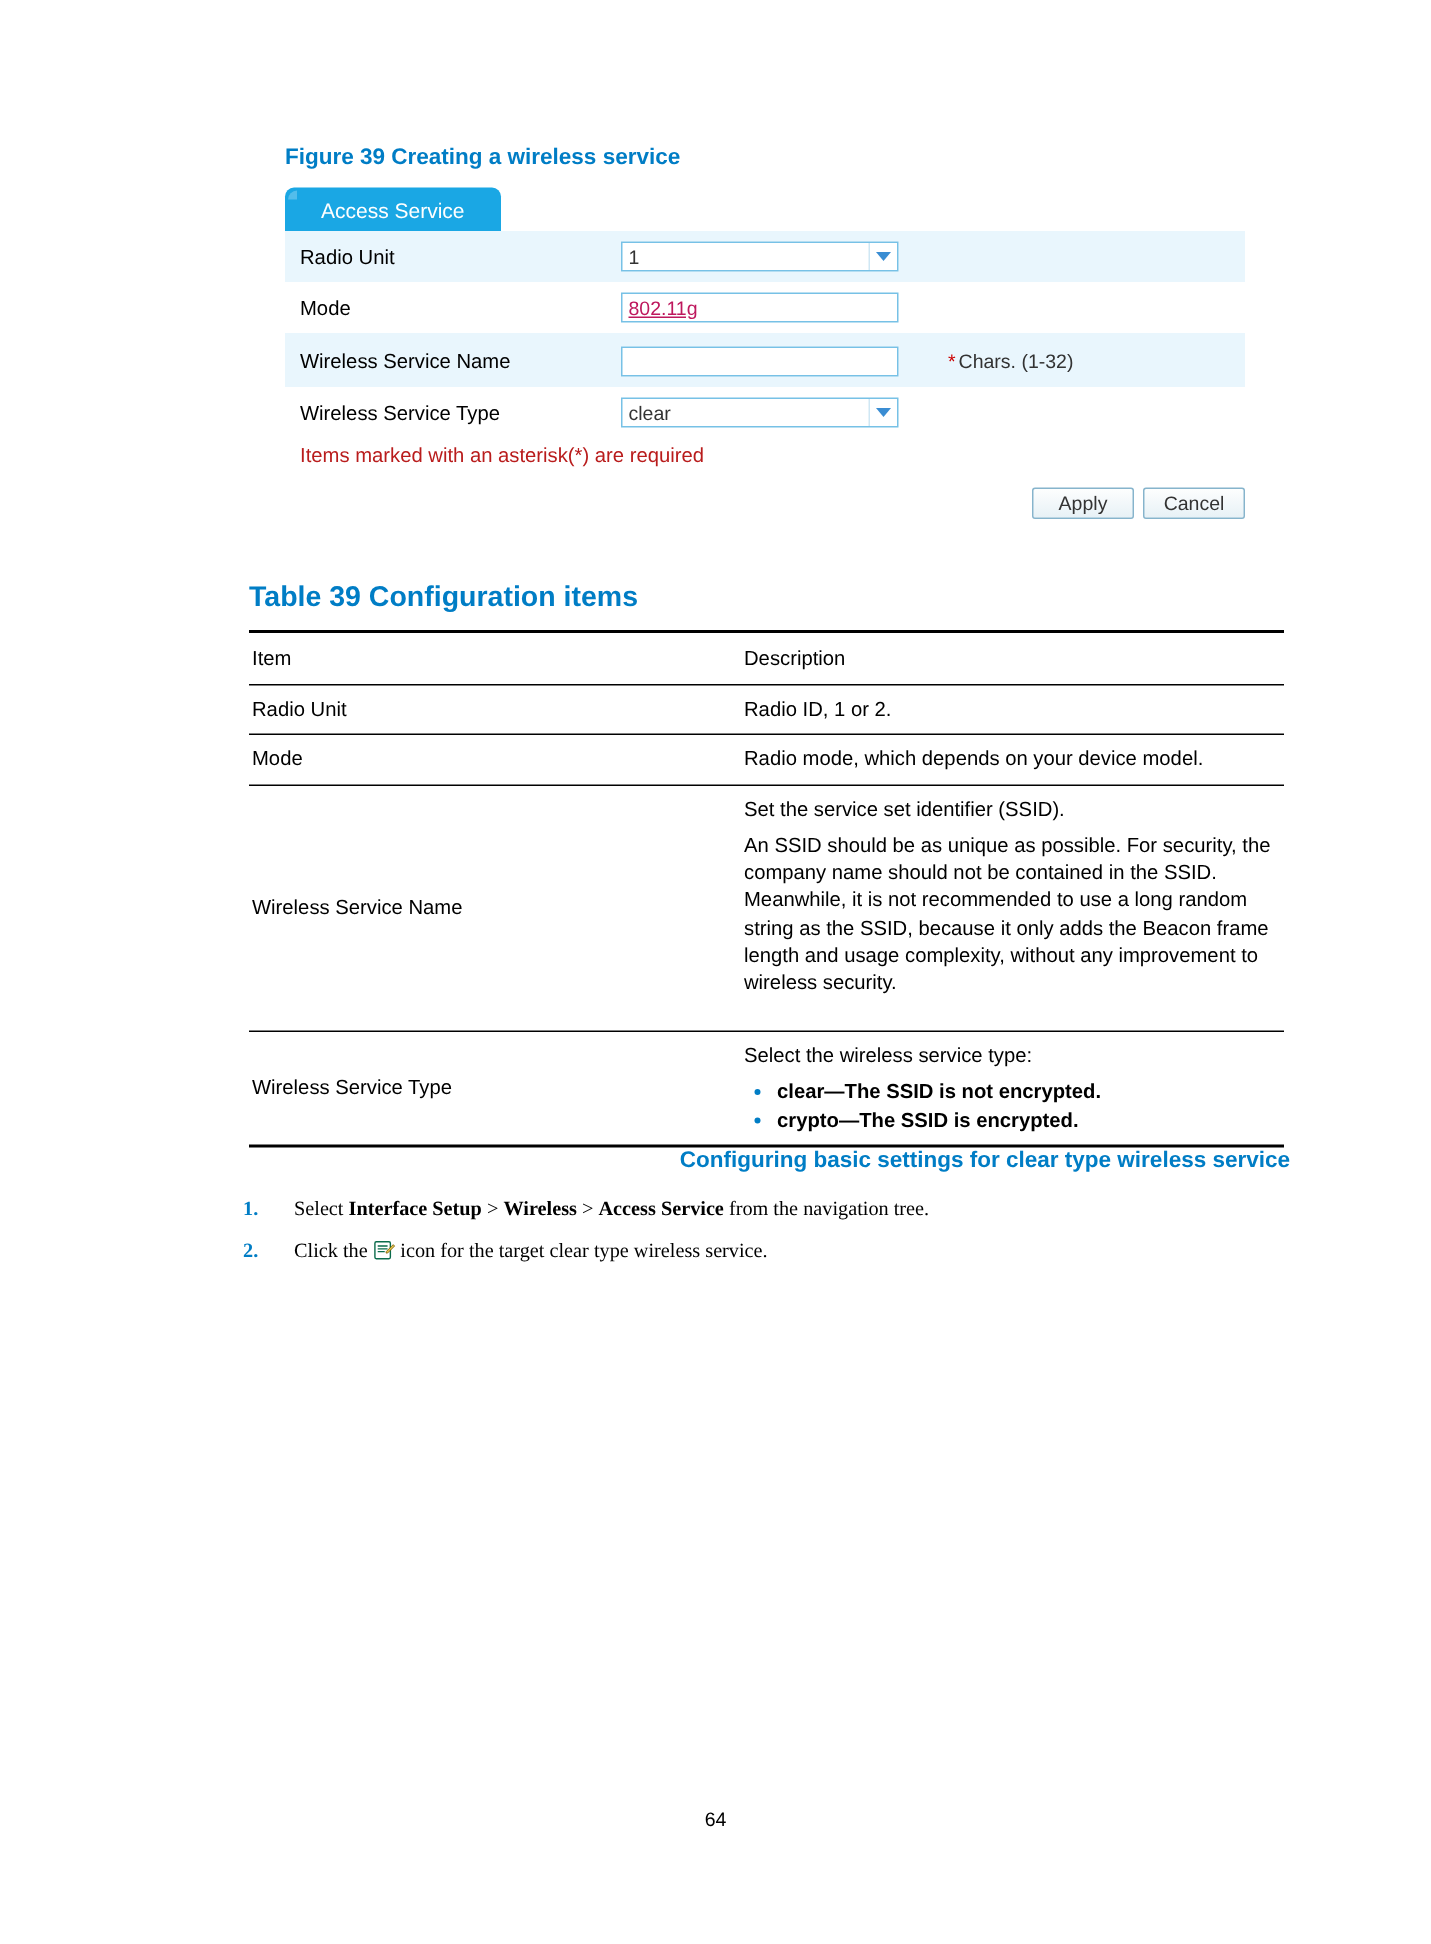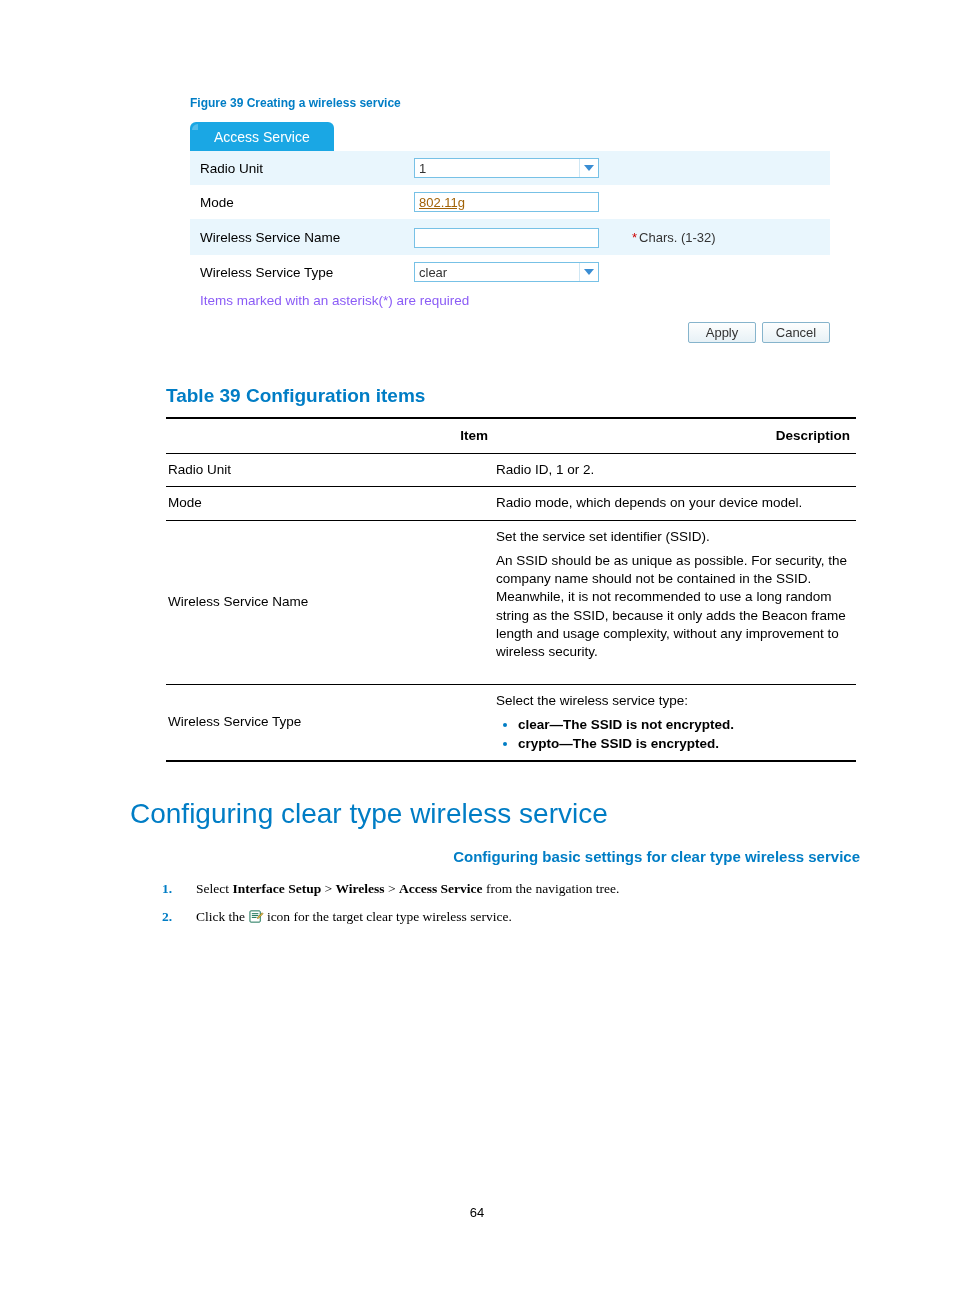--- a/index.html
+++ b/index.html
@@ -12,21 +12,21 @@
   .page {
     width: 954px;
     height: 1296px;
     position: relative;
     box-sizing: border-box;
     padding: 96px 94px 0 130px;
   }
   .figure-caption {
     color: #007dc5;
     font-weight: bold;
-    font-size: 12px;
+    font-size: 15px;
     margin: 0 0 12px 60px;
   }
   .form-panel {
     margin-left: 60px;
     width: 640px;
   }
   .tab-bar {
     display: flex;
   }
   .tab {
@@ -67,34 +67,34 @@
     border: 1px solid #77c1e6;
     background: #fff;
     font-size: 13px;
     padding: 0 22px 0 4px;
     box-sizing: border-box;
     position: relative;
     display: inline-flex;
     align-items: center;
     color: #333;
   }
-  .text-box.readonly { color: #a16207; text-decoration: underline; }
+  .text-box.readonly { color: #be185d; text-decoration: underline; }
   .select-box .chev {
     position: absolute;
     right: 0; top: 0; bottom: 0;
     width: 18px;
     border-left: 1px solid #cfe7f4;
     display: flex; align-items: center; justify-content: center;
   }
   .select-box .chev svg { width: 10px; height: 6px; }
   .asterisk { color: #c00; margin-right: 2px; }
   .hint-note {
     margin: 4px 0 0 10px;
     font-size: 13.5px;
-    color: #8b5cf6;
+    color: #b91c1c;
   }
   .button-row {
     display: flex;
     justify-content: flex-end;
     gap: 6px;
     margin: 14px 0 0 0;
     padding-right: 16px;
     width: 640px;
     margin-left: 60px;
     align-items: center;
@@ -117,22 +117,22 @@
     margin: 42px 0 10px 36px;
   }
   .cfg-table {
     margin-left: 36px;
     width: 690px;
     border-collapse: collapse;
     font-size: 13.5px;
     line-height: 1.35;
   }
   .cfg-table th {
-    text-align: right;
-    font-weight: bold;
+    text-align: left;
+    font-weight: normal;
     padding: 8px 6px 8px 2px;
     border-top: 2px solid #000;
     border-bottom: 1px solid #000;
   }
   .cfg-table td {
     padding: 7px 6px 7px 2px;
     border-bottom: 1px solid #000;
     vertical-align: top;
   }
   .cfg-table tr.lastrow td { border-bottom: 2px solid #000; }
@@ -301,21 +301,20 @@
             <ul>
               <li><b>clear</b><span>—The SSID is not encrypted.</span></li>
               <li><b>crypto</b><span>—The SSID is encrypted.</span></li>
             </ul>
           </div>
         </td>
       </tr>
     </tbody>
   </table>
 
-  <h1 class="section-heading">Configuring clear type wireless service</h1>
 
   <h2 class="subsection">Configuring basic settings for clear type wireless service</h2>
 
   <ol class="steps">
     <li>
       <span>Select </span><b>Interface Setup</b><span> &gt; </span><b>Wireless</b><span> &gt; </span><b>Access Service</b><span> from the navigation tree.</span>
     </li>
     <li>
       <span>Click the </span>
       <span class="edit-icon">

